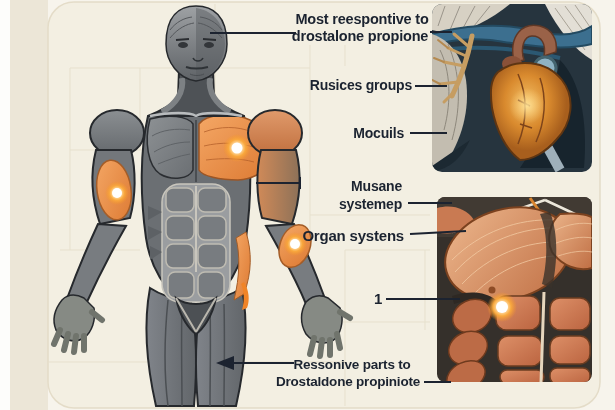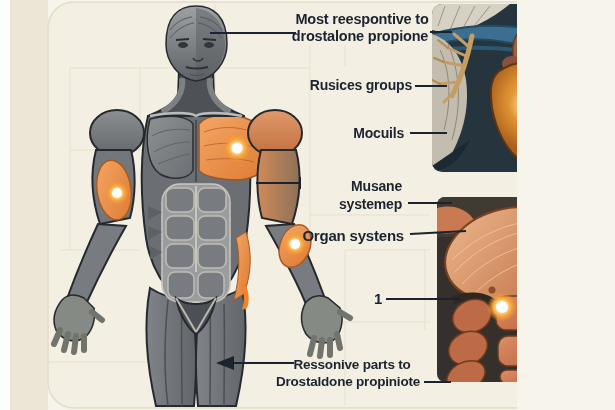--- a/index.html
+++ b/index.html
@@ -1,16 +1,16 @@
 <!DOCTYPE html>
 <html><head>
 <meta charset="utf-8">
 <style>
   html,body{margin:0;padding:0;background:#f7f4ec;}
-  .stage{position:relative;width:517px;height:410px;overflow:hidden;
+  .stage{position:relative;width:615px;height:410px;overflow:hidden;
          font-family:"Liberation Sans",sans-serif;}
   svg{display:block}
   .lbl{font-family:"Liberation Sans",sans-serif;font-weight:bold;fill:#1b2330;letter-spacing:-0.2px;}
 </style>
 </head>
 <body>
 
 <div class="stage">
 <svg width="615" height="410" viewBox="0 0 615 410">
   <defs>

